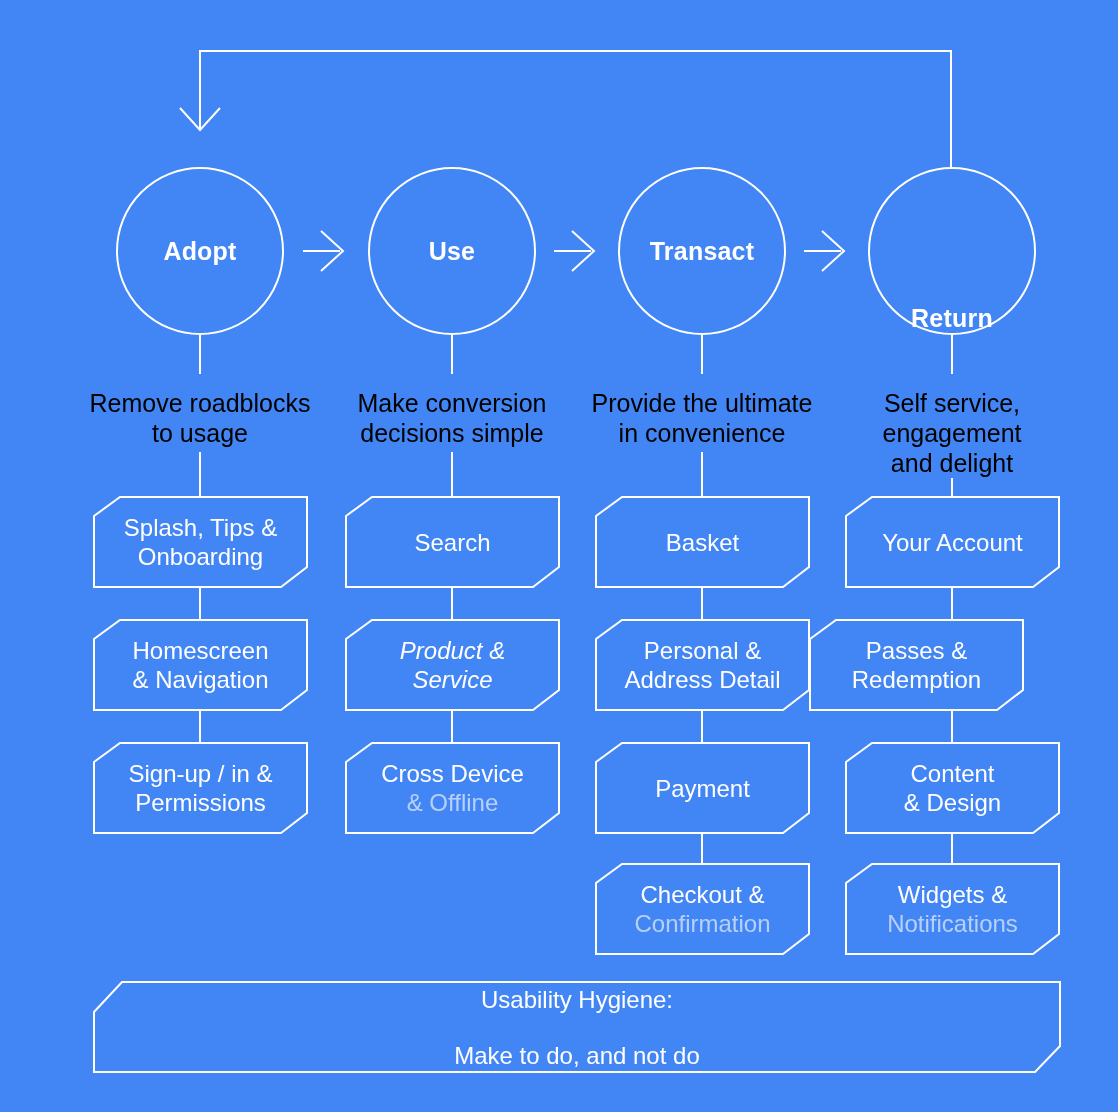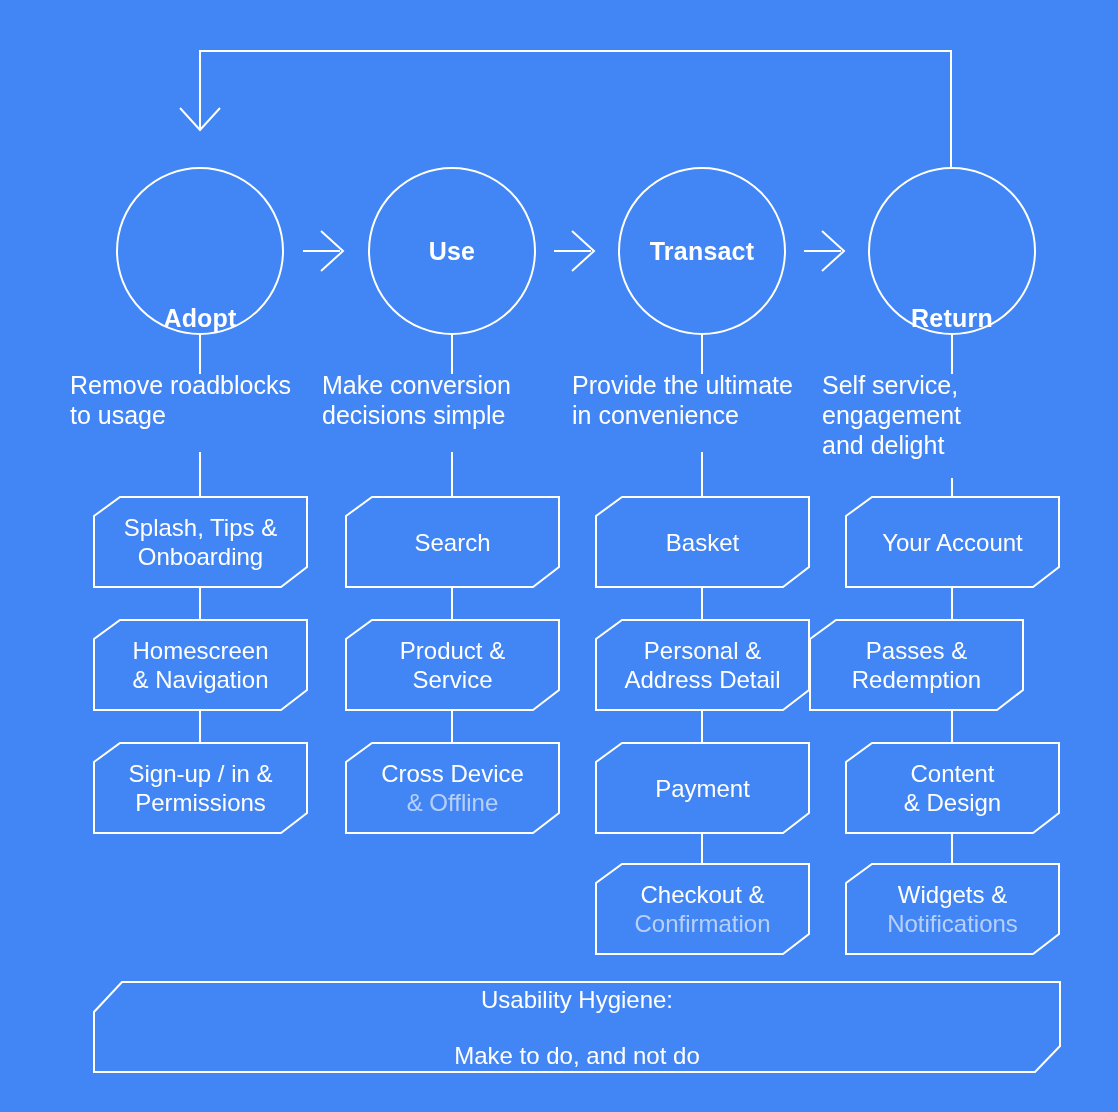--- a/index.html
+++ b/index.html
@@ -12,22 +12,22 @@
   }
   .wires{position:absolute;left:0;top:0;}
   .wires line,.wires polyline{stroke:#ffffff;stroke-width:2;fill:none;}
   .stage-circle{
     position:absolute;top:167px;width:168px;height:168px;
     border:2px solid #ffffff;border-radius:50%;box-sizing:border-box;
     display:flex;align-items:center;justify-content:center;
     color:#ffffff;font-size:25px;font-weight:bold;letter-spacing:0.2px;
   }
   .stage-desc{
-    position:absolute;top:370px;width:260px;
-    color:#ffffff;font-size:25px;line-height:30px;
+    position:absolute;top:388px;width:260px;
+    text-align:center;color:#000000;font-size:25px;line-height:30px;
   }
   .stage-desc div{display:block;}
   .jbox{position:absolute;width:215px;height:92px;}
   .jbox .outline{position:absolute;left:0;top:0;}
   .jbox .outline polygon{fill:none;stroke:#ffffff;stroke-width:2;}
   .jbox .box-text{
     position:absolute;left:0;top:0;right:0;bottom:0;
     display:flex;flex-direction:column;align-items:center;justify-content:center;
     color:#ffffff;font-size:24px;line-height:29px;text-align:center;
   }
@@ -87,21 +87,21 @@
     </g>
     <g>
       <line x1="952" y1="335" x2="952" y2="374"></line>
       <line x1="952" y1="478" x2="952" y2="496"></line>
       <line x1="952" y1="588" x2="952" y2="619"></line>
       <line x1="952" y1="711" x2="952" y2="742"></line>
       <line x1="952" y1="834" x2="952" y2="863"></line>
     </g>
   </svg>
 
-  <div class="stage-circle" style="left:116px;align-items:flex-end;">
+  <div class="stage-circle" style="left:116px;">
     <span>Adopt</span>
   </div>
   <div class="stage-circle" style="left:368px;">
     <span>Use</span>
   </div>
   <div class="stage-circle" style="left:618px;">
     <span>Transact</span>
   </div>
   <div class="stage-circle" style="left:868px;align-items:flex-end;">
     <span>Return</span>
@@ -154,21 +154,21 @@
   </div>
 
   <div class="jbox" style="left:345px;top:496px;">
     <svg class="outline" width="215" height="92" viewBox="0 0 215 92">
         <polygon points="27,1 214,1 214,71 188,91 1,91 1,20"></polygon>
       </svg>
     <div class="box-text">
       <span>Search</span>
     </div>
   </div>
-  <div class="jbox" style="left:345px;top:619px;">
+  <div class="jbox" style="left:345px;top:619px;font-style:italic;">
     <svg class="outline" width="215" height="92" viewBox="0 0 215 92">
         <polygon points="27,1 214,1 214,71 188,91 1,91 1,20"></polygon>
       </svg>
     <div class="box-text">
       <span>Product &amp;</span>
       <span>Service</span>
     </div>
   </div>
   <div class="jbox" style="left:345px;top:742px;">
     <svg class="outline" width="215" height="92" viewBox="0 0 215 92">

